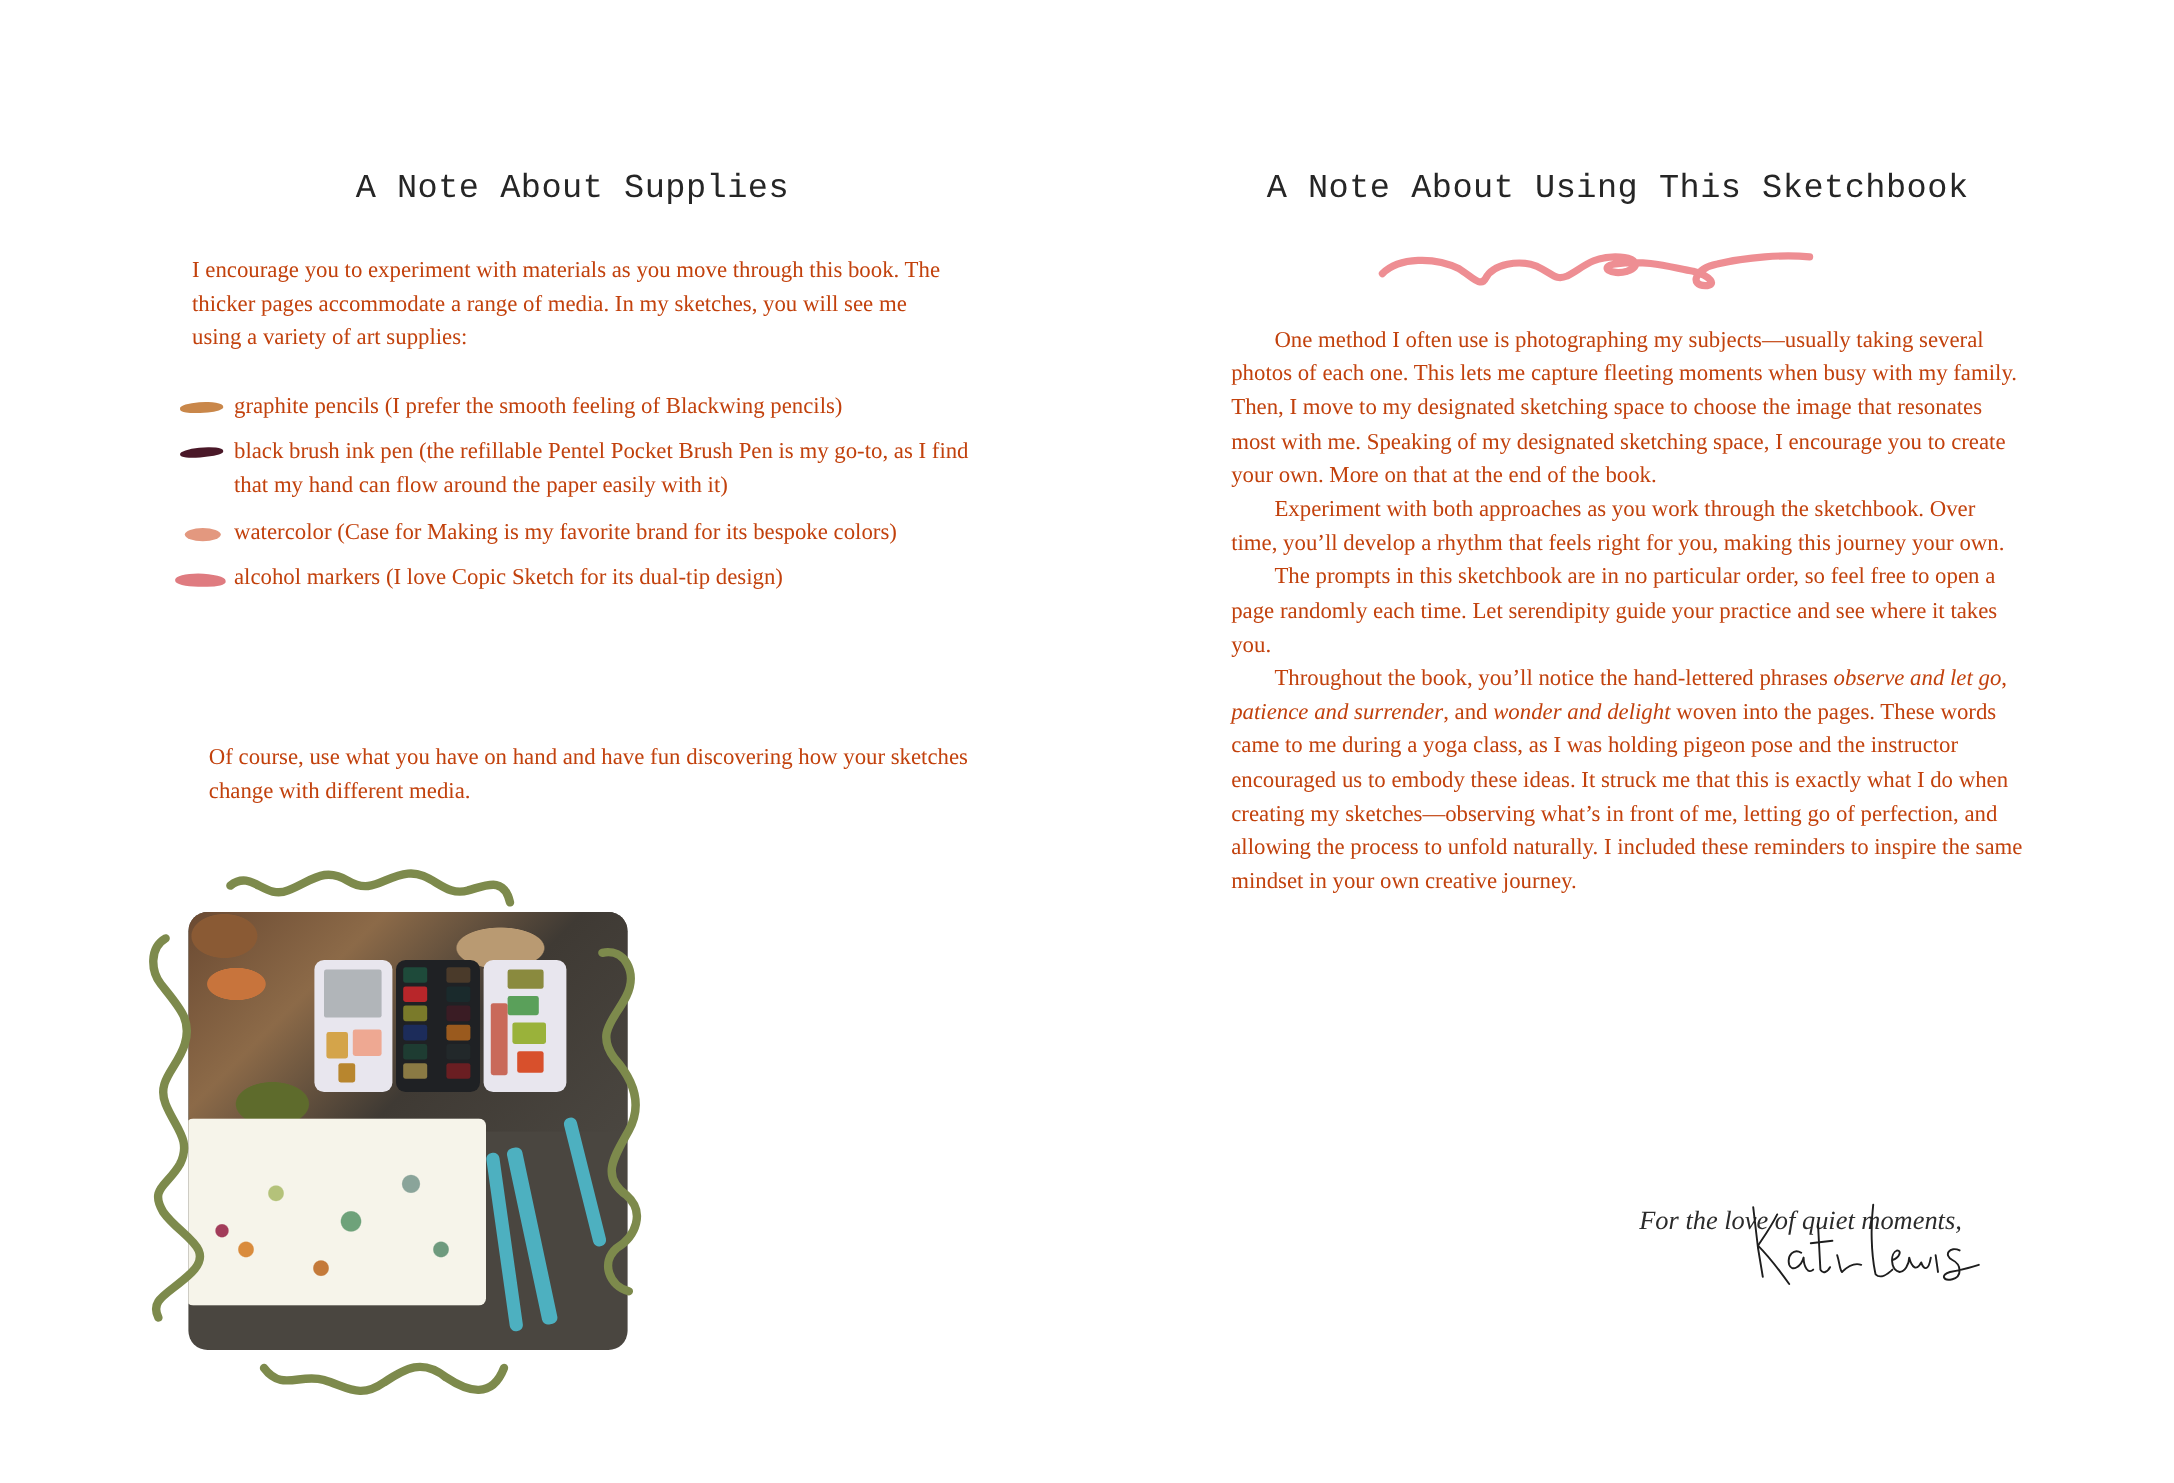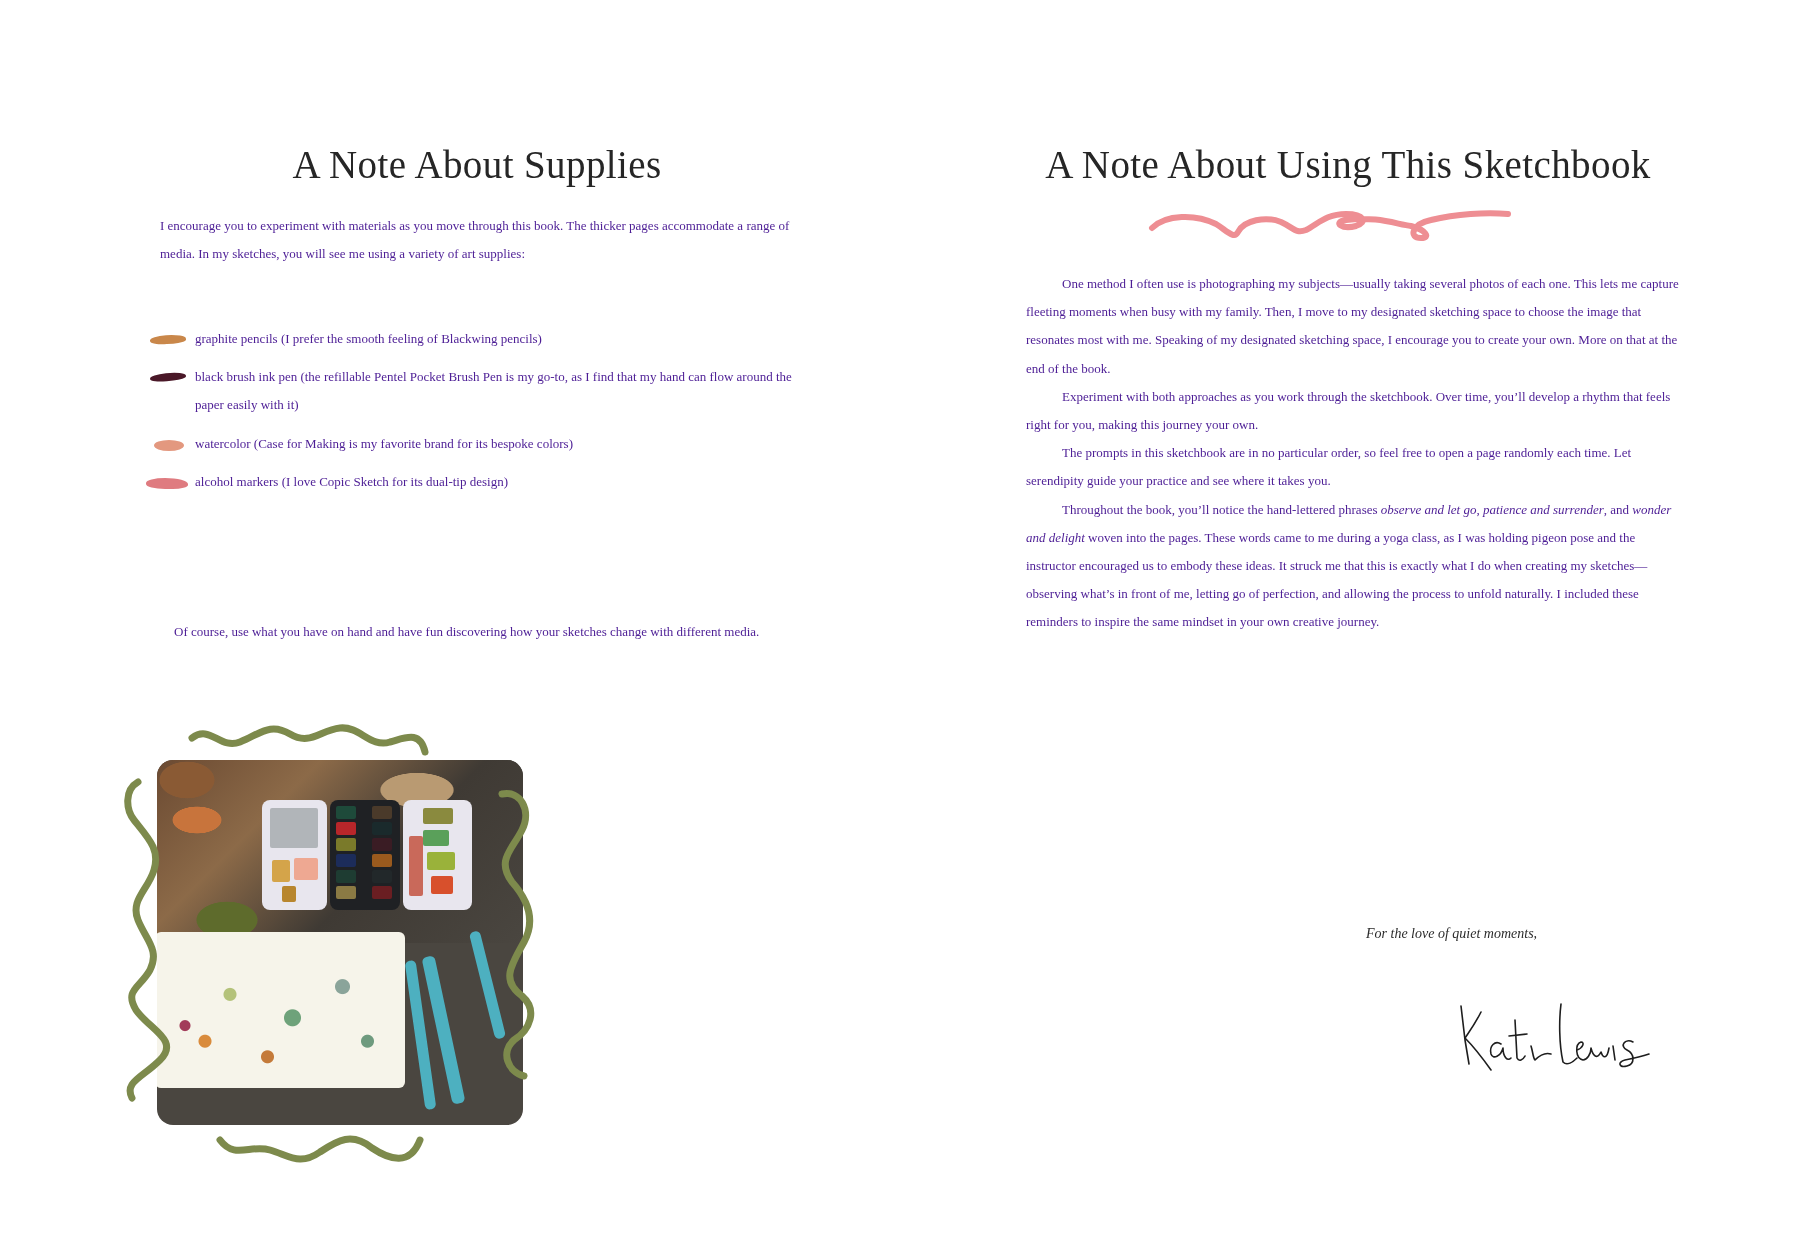--- a/index.html
+++ b/index.html
@@ -2,26 +2,26 @@
 <html><head>
 <meta charset="utf-8">
 <style>
   html, body { margin:0; padding:0; background:#ffffff; }
   body { width:1812px; height:1236px; position:relative; overflow:hidden;
          font-family:"Liberation Serif","DejaVu Serif",serif; color:#2a2a2a; }
   .page { position:absolute; top:0; height:1236px; }
   .page-left { left:0; width:906px; }
   .page-right { left:906px; width:906px; }
 
-  .title { position:absolute; font-size:39px; letter-spacing:0.4px; color:#262626;
-           white-space:nowrap; font-weight:normal; margin:0; }
+  .title { position:absolute; font-size:28px; letter-spacing:0.4px; color:#262626;
+           white-space:nowrap; font-weight:normal; margin:0;font-family:Liberation Mono, monospace; }
   .left-title { left:0; width:954px; text-align:center; top:142px; }
   .right-title { left:0; width:884px; text-align:center; top:142px; }
 
-  .body-text { font-size:13px; line-height:28.2px; color:#4c1d95; }
+  .body-text { font-size:19px; line-height:28.2px; color:#c2410c; }
   .para { margin:0; }
 
   .left-intro { position:absolute; left:160px; top:212px; width:640px; }
   .bullets { position:absolute; left:150px; top:325px; width:660px; list-style:none; margin:0; padding:0; }
   .bullet { position:relative; padding-left:45px; margin-bottom:10px; }
   .swatch { position:absolute; left:0; top:10px; width:36px; height:9px; border-radius:50% 60% 40% 50%; }
   .swatch.s0 { transform:rotate(-4deg); }
   .swatch.s1 { height:6px; top:11px; }
   .swatch.s2 { height:8px; transform:rotate(-6deg); }
   .swatch.s3 { height:11px; width:30px; left:4px; border-radius:60%; }
@@ -55,21 +55,21 @@
              radial-gradient(circle at 12% 60%, #a23c5a 0 5px, transparent 6px); }
   .brush { position:absolute; width:11px; height:150px; background:#4db0c0; border-radius:5px; }
   .green-frame { position:absolute; left:0; top:0; }
 
   .squiggle { position:absolute; left:240px; top:200px; }
 
   .right-body { position:absolute; left:120px; top:270px; width:660px; }
   .right-body .indent { text-indent:36px; }
   .right-body em { font-style:italic; }
 
-  .closing-line { position:absolute; left:460px; top:926px; font-size:14px; font-style:italic; color:#2b2b2b; white-space:nowrap; }
+  .closing-line { position:absolute; left:460px; top:1004px; font-size:22px; font-style:italic; color:#2b2b2b; white-space:nowrap; }
   .signature { position:absolute; left:545px; top:1000px; }
 </style>
 </head>
 <body>
 
 <div class="page page-left">
   <h2 class="title left-title">A Note About Supplies</h2>
 
   <p class="para body-text left-intro">I encourage you to experiment with materials as you move through this book. The thicker pages accommodate a range of media. In my sketches, you will see me using a variety of art supplies:</p>
 

